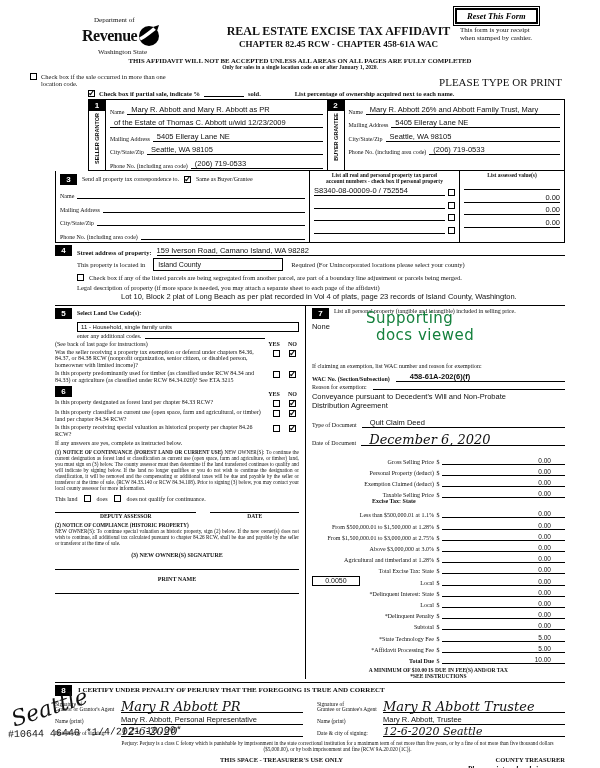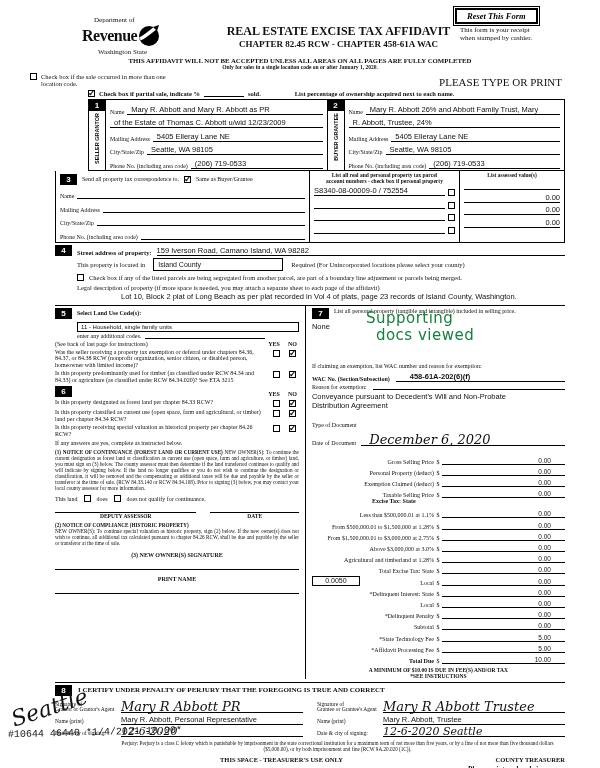--- a/index.html
+++ b/index.html
@@ -217,23 +217,20 @@
         <div class="role">
           <span>BUYER</span> <span>GRANTEE</span>
         </div>
       </div>
       <div class="party-fields">
         <div class="frow">
             <span>Name</span>
             <span class="line"><span class="val">Mary R. Abbott 26% and Abbott Family Trust, Mary</span></span>
           </div>
         <div class="frow">
-            <span class="line"><span class="val">R. Abbott, Trustee, 24%</span></span>
-          </div>
-        <div class="frow">
             <span>Mailing Address</span>
             <span class="line"><span class="val">5405 Elleray Lane NE</span></span>
           </div>
         <div class="frow">
             <span>City/State/Zip</span>
             <span class="line"><span class="val">Seattle, WA  98105</span></span>
           </div>
         <div class="frow">
             <span>Phone No. (including area code)</span>
             <span class="line"><span class="val">(206) 719-0533</span></span>
@@ -428,20 +425,21 @@
           <span class="line"><span class="val">458-61A-202(6)(f)</span></span>
         </div>
         <div class="reason-row">
           <span>Reason for exemption:</span>
           <span class="line"></span>
         </div>
         <div class="val" style="margin-top:2px;">Conveyance pursuant to Decedent's Will and Non-Probate</div>
         <div class="val">Distribution Agreement</div>
         <div class="doc-row">
           <span>Type of Document</span>
+          <span class="line"><span class="val">Quit Claim Deed</span></span>
         </div>
         <div class="doc-row">
           <span>Date of Document</span>
           <span class="line"><span class="script date-script">December 6, 2020</span></span>
         </div>
       </div>
 
       <div class="money">
         <div class="mrow">
             <span class="mlabel">Gross Selling Price</span>

